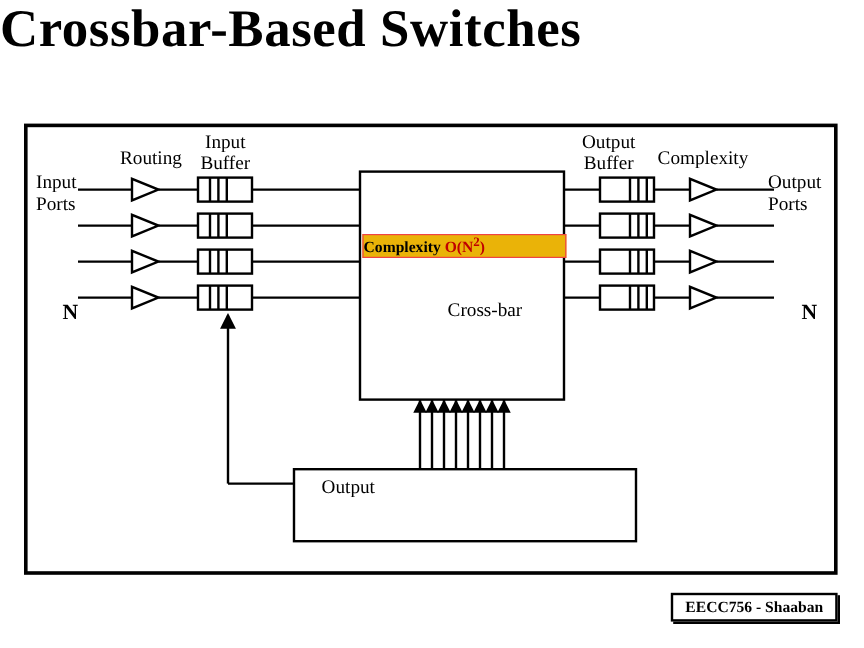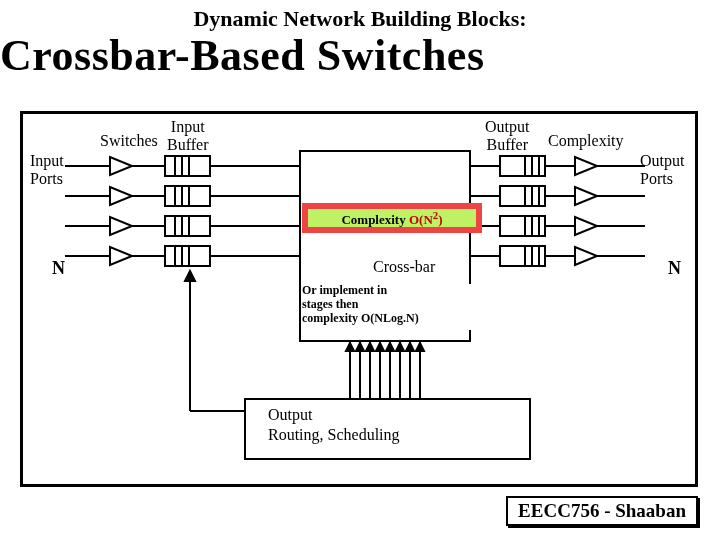--- a/index.html
+++ b/index.html
@@ -44,25 +44,24 @@
   }
   .center-label {
     text-align: center;
   }
   .complexity-box {
     position: absolute;
     left: 302px;
     top: 197px;
     width: 168px;
     height: 18px;
-    background: #bef264;
-    border: 6px solid #ef4444;
+    background: #eab308;
+    border: 1px solid #ef4444;
     font-size: 13px;
     font-weight: bold;
-    text-align: center;
   }
   .complexity-red {
     color: #c00000;
   }
   .implement-box {
     position: absolute;
     left: 302px;
     top: 278px;
     width: 170px;
     height: 46px;
@@ -76,21 +75,21 @@
     font-size: 18px;
     font-weight: bold;
   }
   .footer-box {
     position: absolute;
     right: 22px;
     bottom: 20px;
     border: 2px solid #000;
     box-shadow: 2px 2px 0 #000;
     padding: 2px 10px;
-    font-size: 19px;
+    font-size: 13px;
     font-weight: bold;
     background: #fff;
   }
   .footer-line {
     position: absolute;
     right: 22px;
     bottom: 5px;
     font-size: 10px;
     font-weight: bold;
   }
@@ -99,21 +98,20 @@
   }
   svg {
     position: absolute;
   }
 </style>
 </head>
 <body>
 
 <div class="slide">
 
-  <div class="title-small">Dynamic Network Building Blocks:</div>
   <div class="title-large">Crossbar-Based Switches</div>
 
   <div class="diagram-frame"></div>
 
   <svg width="672" height="370" viewBox="0 0 672 370" style="left:20px;top:105px">
 
     <g stroke="#000" stroke-width="2" fill="none">
 
       <line x1="45" y1="55" x2="90" y2="55"></line>
       <line x1="45" y1="85" x2="90" y2="85"></line>
@@ -216,38 +214,34 @@
       <rect x="225" y="288" width="285" height="60" fill="#fff"></rect>
 
       <line x1="225" y1="300" x2="170" y2="300"></line>
       <line x1="170" y1="300" x2="170" y2="160"></line>
       <polygon points="170,160 165,170 175,170" fill="#000"></polygon>
     </g>
   </svg>
 
   <div class="label" style="left:30px;top:146px;white-space:pre">Input
 Ports</div>
-  <div class="label" style="left:100px;top:126px">Switches</div>
+  <div class="label" style="left:100px;top:126px">Routing</div>
   <div class="label center-label" style="left:167px;top:112px;white-space:pre">Input
 Buffer</div>
   <div class="label center-label" style="left:485px;top:112px;white-space:pre">Output
 Buffer</div>
   <div class="label" style="left:548px;top:126px">Complexity</div>
   <div class="label" style="left:640px;top:146px;white-space:pre">Output
 Ports</div>
   <div class="label" style="left:373px;top:252px">Cross-bar</div>
   <div class="label" style="left:268px;top:400px">Output</div>
-  <div class="label" style="left:268px;top:420px">Routing, Scheduling</div>
 
   <div class="n-label" style="left:52px;top:252px">N</div>
   <div class="n-label" style="left:668px;top:252px">N</div>
 
   <div class="complexity-box">
     <span>Complexity </span><span class="complexity-red"><span>O(N</span><sup>2</sup><span>)</span></span>
   </div>
 
-  <div class="implement-box" style="white-space:pre">Or implement in
-stages then
-complexity O(NLog.N)</div>
 
   <div class="footer-box">EECC756 - Shaaban</div>
 
 </div>
 
 </body></html>

